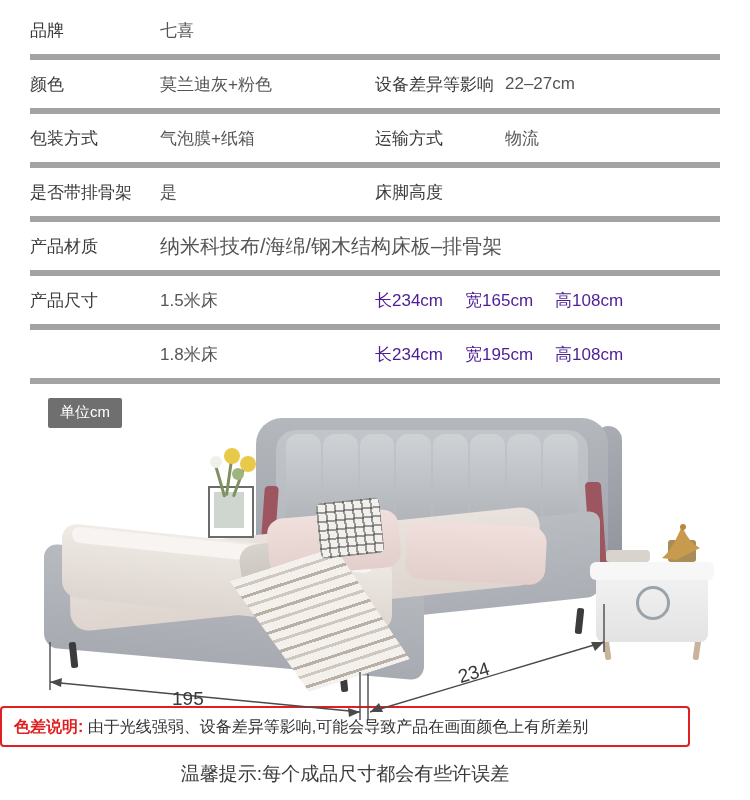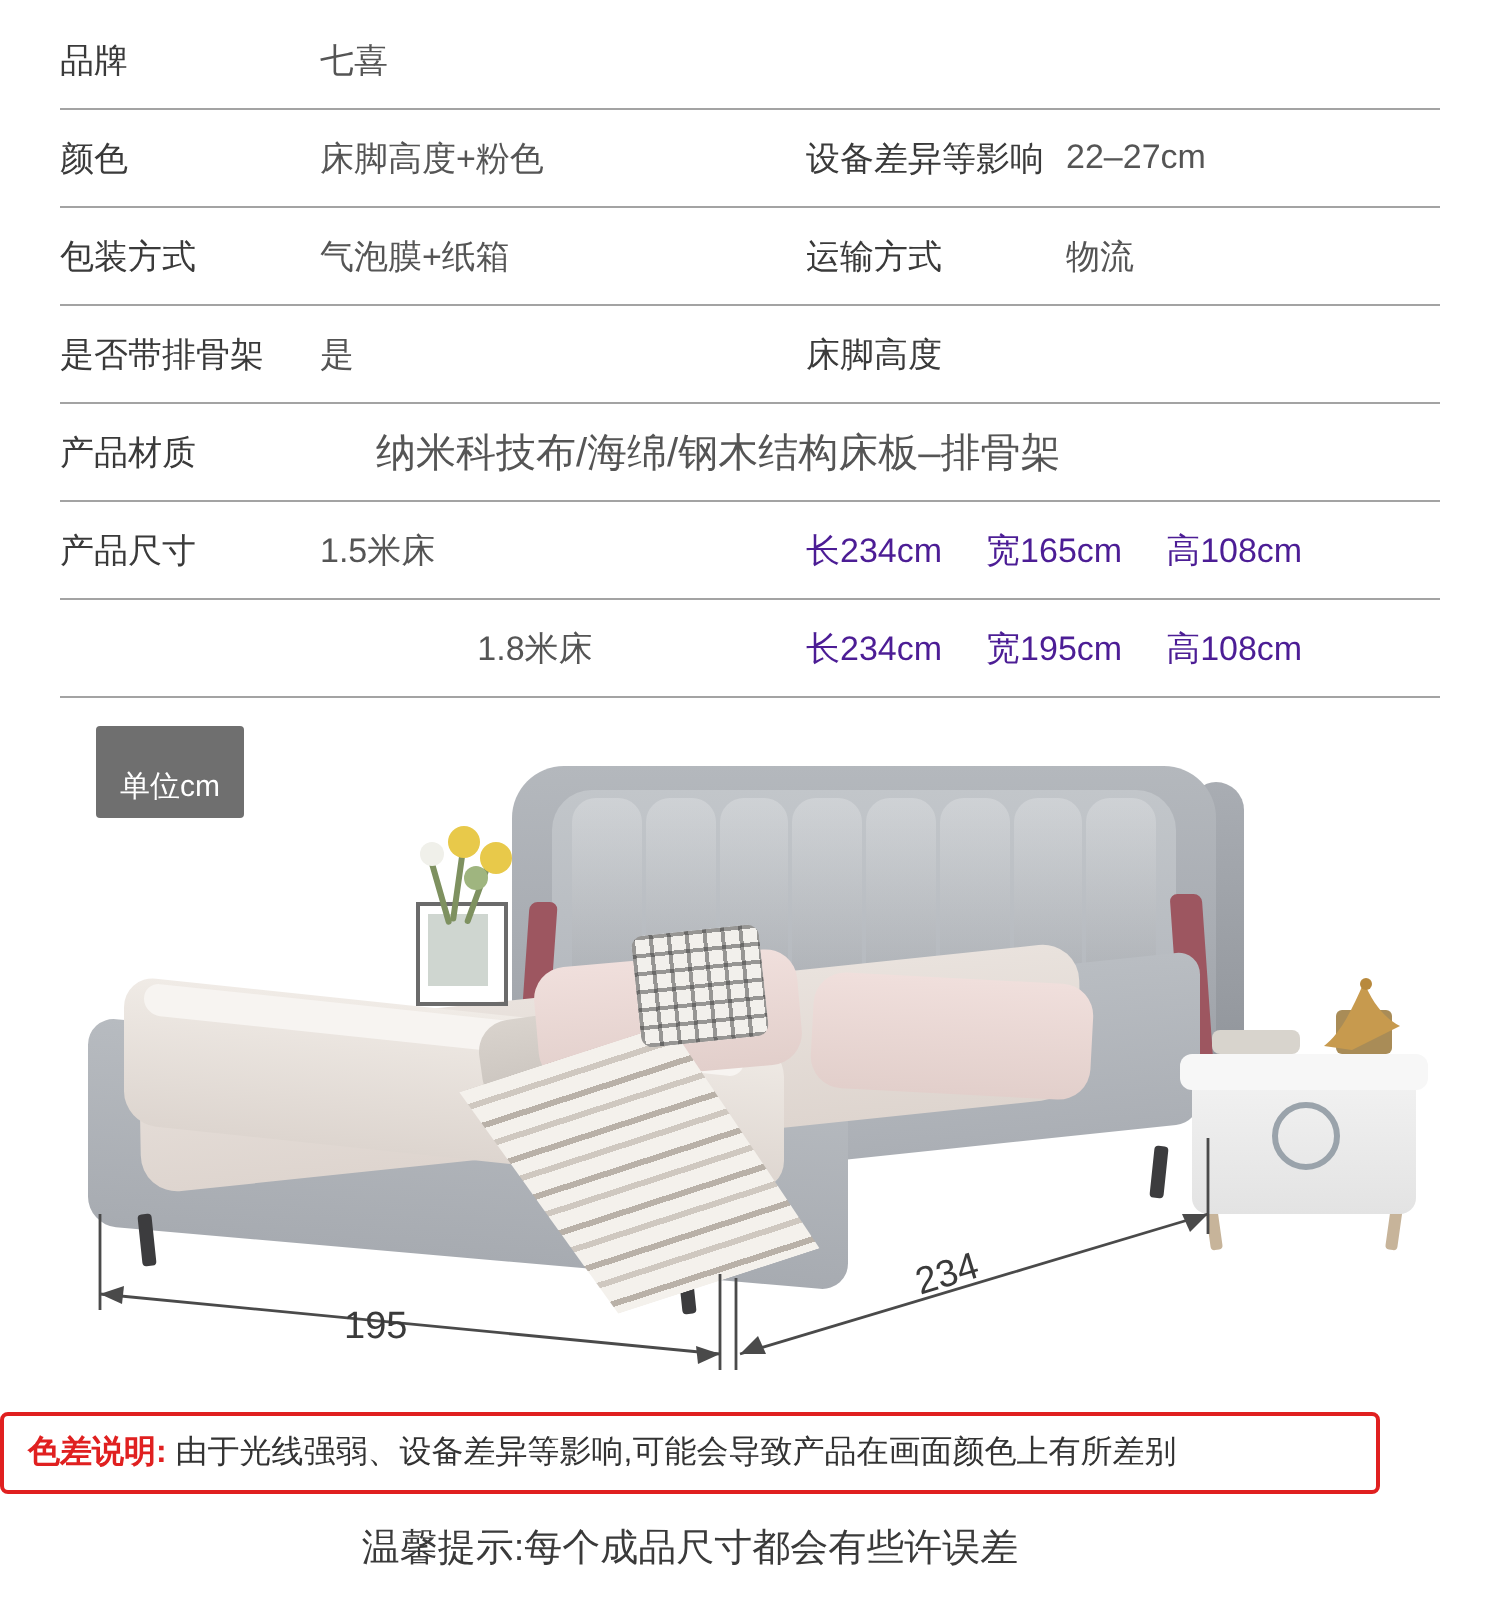--- a/index.html
+++ b/index.html
@@ -20,23 +20,22 @@
   .spec-table {
     width: 690px;
     margin: 0 auto;
     padding-top: 6px;
     border-collapse: collapse;
   }
   .spec-row {
     display: flex;
     align-items: center;
     height: 48px;
-    border-bottom: 1px solid #a3a3a3;
-    font-size: 17px;
-    gap: 28px;
+    border-bottom: 6px solid #a3a3a3;
+    font-size: 17px;
   }
   .cell-label {
     width: 130px;
     flex: 0 0 130px;
     color: #3a3a3a;
     font-size: 17px;
   }
   .cell-value {
     flex: 1 1 auto;
     color: #555555;
@@ -67,21 +66,20 @@
   .full-value {
     flex: 1 1 auto;
     color: #555555;
     font-size: 20px;
   }
   .size-name {
     width: 345px;
     flex: 0 0 345px;
     color: #555555;
     font-size: 17px;
-    text-align: center;
   }
   .size-name.indent {
     padding-left: 130px;
     box-sizing: border-box;
     width: 345px;
     flex: 0 0 345px;
   }
   .dims {
     flex: 1 1 auto;
     display: flex;
@@ -99,21 +97,21 @@
     background: #ffffff;
     overflow: hidden;
   }
   .unit-badge {
     position: absolute;
     left: 48px;
     top: 8px;
     background: #6f6f6f;
     color: #ffffff;
     font-size: 15px;
-    padding: 21px 12px 6px 12px;
+    padding: 5px 12px 6px 12px;
     border-radius: 2px;
     z-index: 40;
   }
 
   
   .headboard {
     position: absolute;
     left: 256px;
     top: 28px;
     width: 352px;
@@ -450,21 +448,21 @@
   <div class="spec-row">
     <div class="left-half">
       <div class="cell-label">品牌</div>
       <div class="cell-value">七喜</div>
     </div>
   </div>
 
   <div class="spec-row">
     <div class="left-half">
       <div class="cell-label">颜色</div>
-      <div class="cell-value">床脚高度+粉色</div>
+      <div class="cell-value">莫兰迪灰+粉色</div>
     </div>
     <div class="right-half">
       <div class="cell-label-2">设备差异等影响</div>
       <div class="cell-value-2">22–27cm</div>
     </div>
   </div>
 
   <div class="spec-row">
     <div class="left-half">
       <div class="cell-label">包装方式</div>

